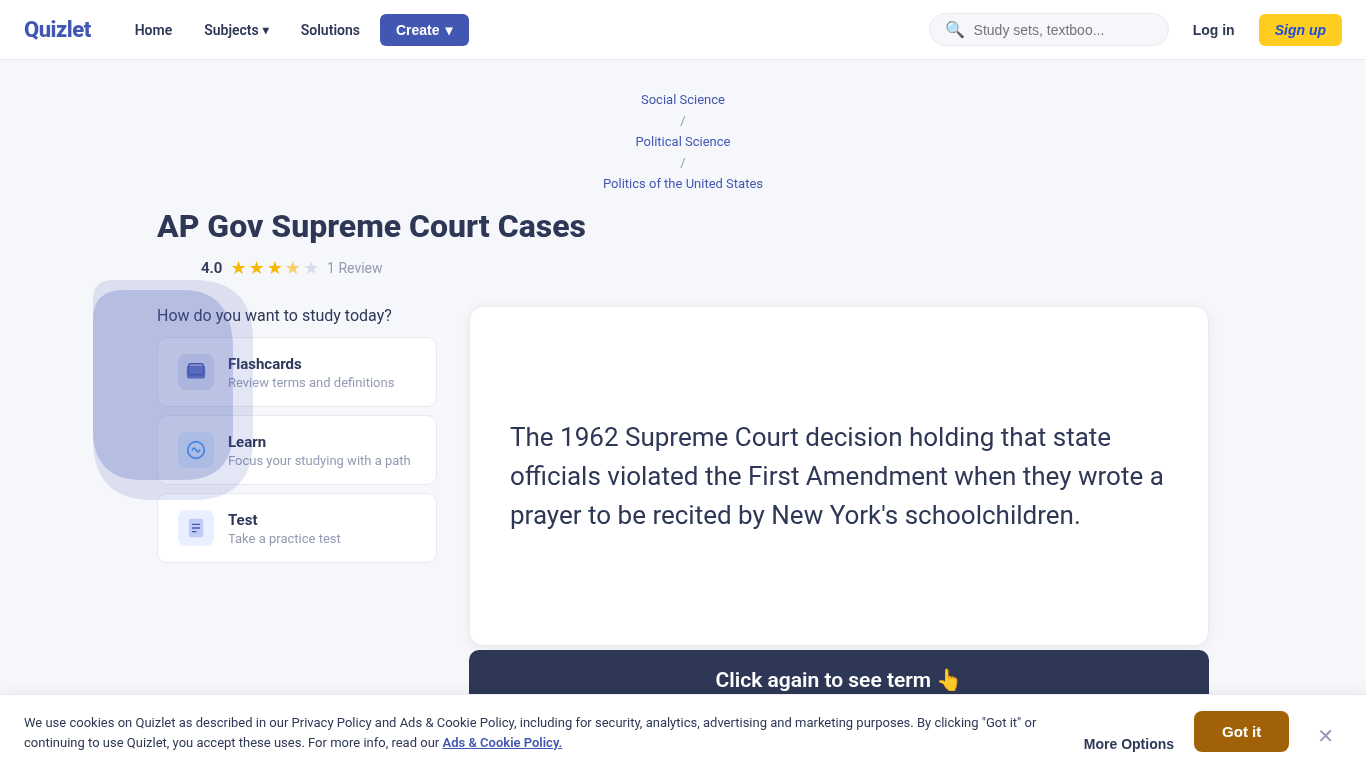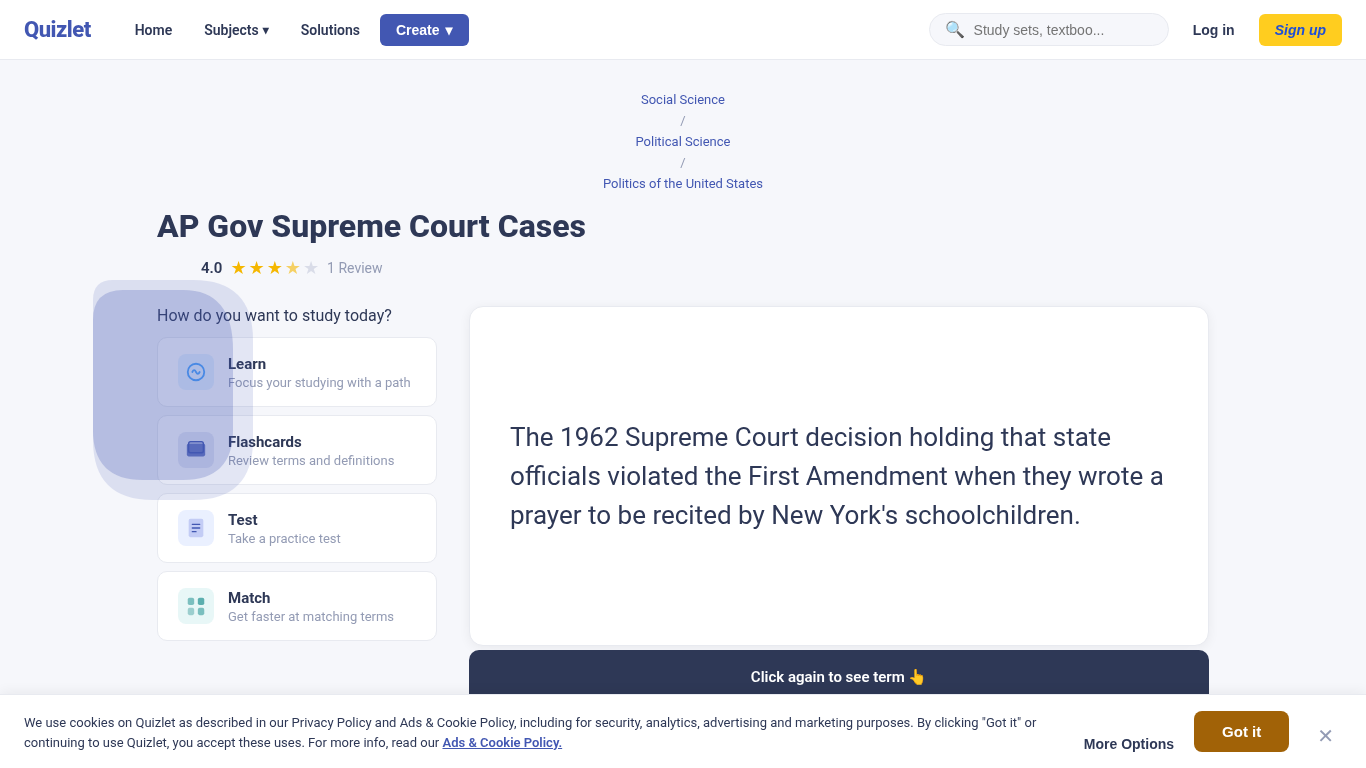--- a/index.html
+++ b/index.html
@@ -222,21 +222,21 @@
       text-align: left;
       line-height: 1.5;
     }
     .flashcard-footer {
       background: #2e3856;
       border-radius: 10px;
       color: #fff;
       text-align: center;
       padding: 18px;
       margin-top: 4px;
-      font-size: 15px;
+      font-size: 21px;
       font-weight: 600;
       cursor: pointer;
       display: flex;
       align-items: center;
       justify-content: center;
       gap: 8px;
     }
     .flashcard-nav {
       display: flex;
       align-items: center;
@@ -404,74 +404,60 @@
     </div>
     <span class="review-count">1 Review</span>
   </div>
 
   <div class="study-layout">
 
     <div class="study-modes">
       <div class="study-modes-title">How do you want to study today?</div>
 
       <div class="mode-card">
+        <div class="mode-icon mode-icon-flashcards">
+          <svg width="22" height="22" viewBox="0 0 24 24" fill="none" xmlns="http://www.w3.org/2000/svg">
+            <rect x="2" y="5" width="20" height="14" rx="2" fill="#4257b2" opacity="0.8"></rect>
+            <rect x="4" y="3" width="16" height="12" rx="2" fill="none" stroke="#4257b2" stroke-width="1.5"></rect>
+          </svg>
+        </div>
+        <div class="mode-info">
+          <div class="mode-name">Flashcards</div>
+          <div class="mode-desc">Review terms and definitions</div>
+        </div>
+      </div>
+
+      <div class="mode-card">
         <div class="mode-icon mode-icon-learn">
           <svg width="22" height="22" viewBox="0 0 24 24" fill="none" xmlns="http://www.w3.org/2000/svg">
             <circle cx="12" cy="12" r="9" stroke="#4da6ff" stroke-width="2" fill="none"></circle>
             <path d="M8 12 Q10 8 12 12 Q14 16 16 12" stroke="#4da6ff" stroke-width="2" fill="none" stroke-linecap="round"></path>
           </svg>
         </div>
         <div class="mode-info">
           <div class="mode-name">Learn</div>
           <div class="mode-desc">Focus your studying with a path</div>
-        </div>
-      </div>
-
-      <div class="mode-card">
-        <div class="mode-icon mode-icon-flashcards">
-          <svg width="22" height="22" viewBox="0 0 24 24" fill="none" xmlns="http://www.w3.org/2000/svg">
-            <rect x="2" y="5" width="20" height="14" rx="2" fill="#4257b2" opacity="0.8"></rect>
-            <rect x="4" y="3" width="16" height="12" rx="2" fill="none" stroke="#4257b2" stroke-width="1.5"></rect>
-          </svg>
-        </div>
-        <div class="mode-info">
-          <div class="mode-name">Flashcards</div>
-          <div class="mode-desc">Review terms and definitions</div>
         </div>
       </div>
 
       <div class="mode-card">
         <div class="mode-icon mode-icon-test">
           <svg width="22" height="22" viewBox="0 0 24 24" fill="none" xmlns="http://www.w3.org/2000/svg">
             <rect x="4" y="2" width="16" height="20" rx="2" fill="#c3ccf5"></rect>
             <line x1="8" y1="8" x2="16" y2="8" stroke="#4257b2" stroke-width="1.5" stroke-linecap="round"></line>
             <line x1="8" y1="12" x2="16" y2="12" stroke="#4257b2" stroke-width="1.5" stroke-linecap="round"></line>
             <line x1="8" y1="16" x2="12" y2="16" stroke="#4257b2" stroke-width="1.5" stroke-linecap="round"></line>
           </svg>
         </div>
         <div class="mode-info">
           <div class="mode-name">Test</div>
           <div class="mode-desc">Take a practice test</div>
         </div>
       </div>
 
-      <div class="mode-card">
-        <div class="mode-icon mode-icon-match">
-          <svg width="22" height="22" viewBox="0 0 24 24" fill="none" xmlns="http://www.w3.org/2000/svg">
-            <rect x="3" y="3" width="7" height="8" rx="2" fill="#4da6a6" opacity="0.7"></rect>
-            <rect x="14" y="3" width="7" height="8" rx="2" fill="#4da6a6" opacity="0.9"></rect>
-            <rect x="3" y="14" width="7" height="8" rx="2" fill="#4da6a6" opacity="0.5"></rect>
-            <rect x="14" y="14" width="7" height="8" rx="2" fill="#4da6a6" opacity="0.7"></rect>
-          </svg>
-        </div>
-        <div class="mode-info">
-          <div class="mode-name">Match</div>
-          <div class="mode-desc">Get faster at matching terms</div>
-        </div>
-      </div>
     </div>
 
     <div class="flashcard-area">
       <div class="flashcard">
         <p class="flashcard-text">The 1962 Supreme Court decision holding that state officials violated the First Amendment when they wrote a prayer to be recited by New York's schoolchildren.</p>
       </div>
       <div class="flashcard-footer">Click again to see term 👆</div>
       <div class="flashcard-nav">
         <button class="nav-btn">
           <span>←</span>

